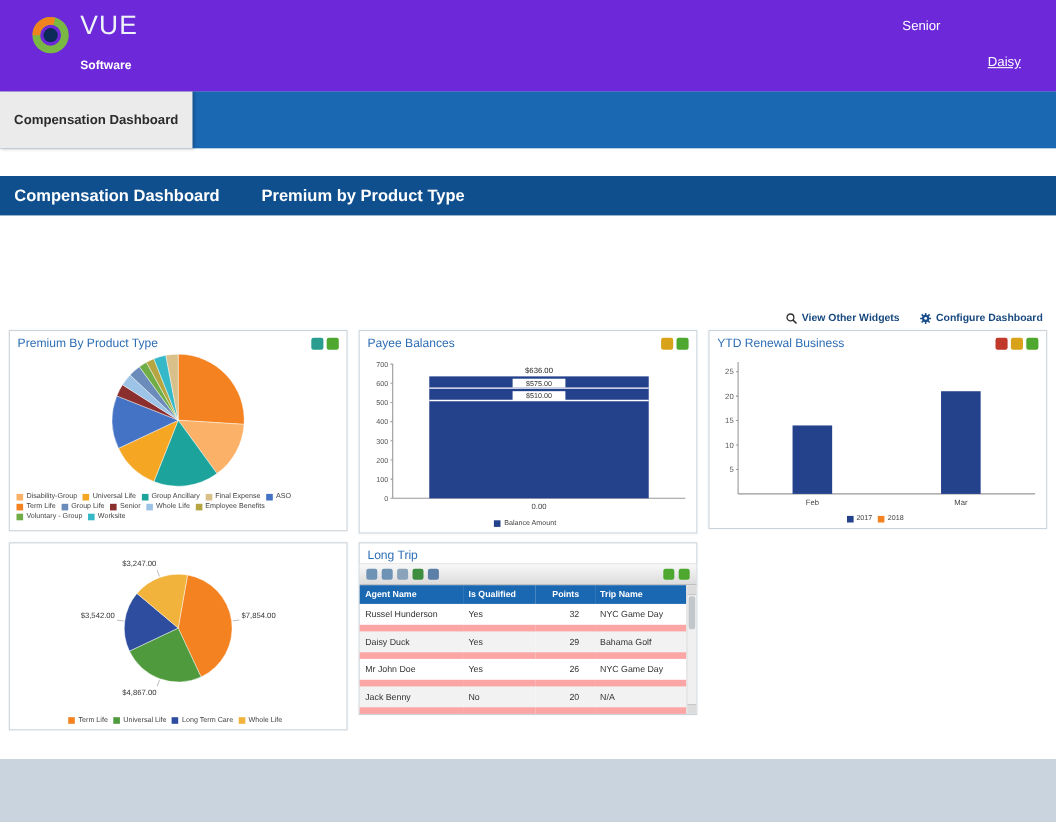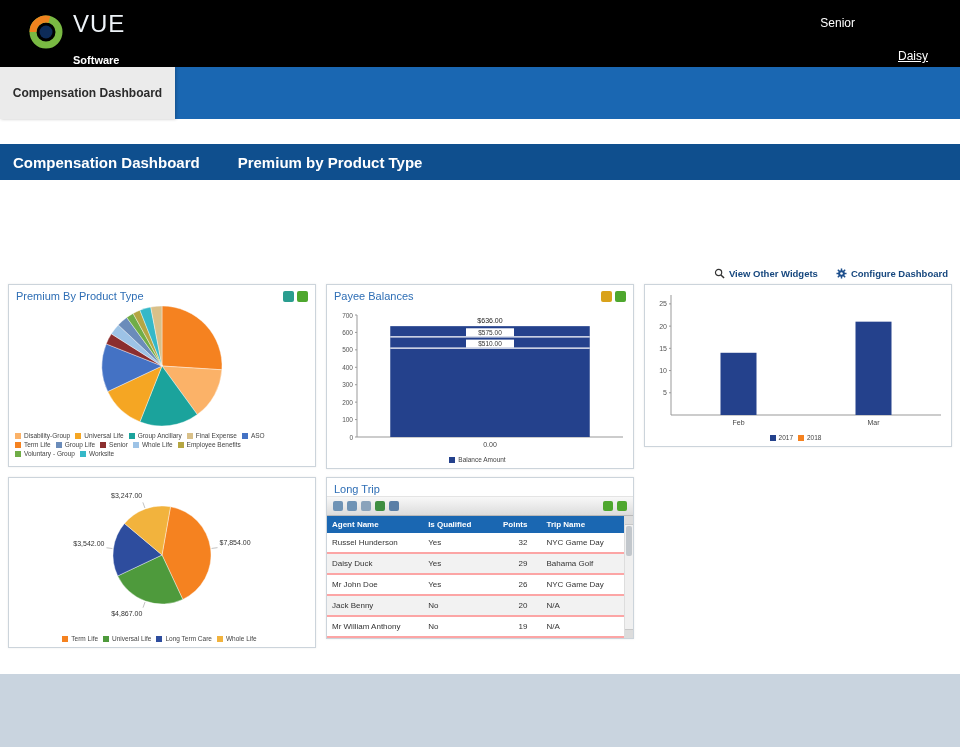--- a/index.html
+++ b/index.html
@@ -1,20 +1,20 @@
 <!DOCTYPE html>
 <html><head>
 <meta charset="utf-8">
 <style>
   *{margin:0;padding:0;box-sizing:border-box}
   html,body{width:960px;height:747px;overflow:hidden}
   body{font-family:"Liberation Sans",sans-serif;background:#c9d4df;position:relative}
 
   
-  .hdr{height:67px;background:#000000;position:relative}
+  .hdr{height:83px;background:#6d28d9;position:relative}
   .logo{position:absolute;left:26px;top:12px;display:flex;align-items:flex-start;gap:7px}
   .brand .v{font-size:24px;color:#eef3f8;letter-spacing:1px;line-height:24px;font-weight:400}
   .brand .s{font-size:11px;font-weight:bold;color:#fff;margin-top:18px}
   .welcome{position:absolute;top:16px;right:105px;color:#fff;font-size:12px}
   .logout{position:absolute;top:49px;right:32px;color:#fff;font-size:12px;text-decoration:underline;cursor:pointer}
 
   
   .tabstrip{height:52px;background:#1a67b2;display:flex}
   .tab{width:175px;background:#ebebeb;color:#2b2b2b;font-size:12px;font-weight:bold;
        display:flex;align-items:center;justify-content:center;cursor:pointer;box-shadow:1px 0 3px rgba(0,0,0,.25)}
@@ -54,21 +54,21 @@
   .ltext{font-size:6.5px;color:#444;white-space:nowrap}
 
   
   .toolbar{height:20px;background:linear-gradient(#f8f8f8,#dcdcdc);border-top:1px solid #e4e4e4;
            border-bottom:1px solid #b9b9b9;display:flex;align-items:center;justify-content:space-between;padding:0 6px}
   .ticons{display:flex;gap:4px;align-items:center}
   .tblrow{display:flex}
   .tblmount{flex:1}
   table.tbl{width:100%;border-collapse:collapse;font-size:8px}
   table.tbl th{background:#1a67b2;color:#fff;padding:4px 5px;text-align:left;font-size:8px}
-  table.tbl td{padding:5px 5px;color:#333;border-bottom:2px solid #fca5a5}
+  table.tbl td{padding:5px 5px;color:#333;border-bottom:6px solid #fca5a5}
   table.tbl tr:nth-child(even) td{background:#f2f2f2}
   table.tbl th:nth-child(3),table.tbl td:nth-child(3){text-align:right;padding-right:14px}
   .vscroll{width:9px;background:#f0f0f0;border-left:1px solid #ddd;position:relative}
   .varr{height:9px;background:#dcdcdc;cursor:pointer}
   .varr.up{border-bottom:1px solid #c8c8c8}
   .varr.dn{position:absolute;bottom:0;left:0;right:0;border-top:1px solid #c8c8c8}
   .vthumb{position:absolute;top:10px;left:1px;right:1px;height:30px;background:#c2c7cc;border-radius:2px;cursor:grab}
 </style>
 </head>
 <body>
@@ -240,20 +240,28 @@
       <div class="legend center">
           <span class="litem">
             <span class="lbox" style="background: rgb(36, 65, 140);"></span>
             <span class="ltext">Balance Amount</span>
           </span>
         </div>
     </div>
 
 
     <div class="panel">
+      <div class="phead">
+        <span class="ptitle">YTD Renewal Business</span>
+        <span class="picons">
+            <span class="wicon" style="background: rgb(192, 57, 43);"></span>
+            <span class="wicon" style="background: rgb(217, 162, 27);"></span>
+            <span class="wicon" style="background: rgb(78, 167, 46);"></span>
+          </span>
+      </div>
       <div id="c-renewal" class="chart"><svg width="306" height="146">
             <line x1="26" y1="10" x2="26" y2="130" stroke="#999" stroke-width="1"></line>
             <line x1="26" y1="130" x2="296" y2="130" stroke="#999" stroke-width="1"></line>
             <line x1="24" y1="107.77777777777779" x2="26" y2="107.77777777777779" stroke="#999" stroke-width="1"></line>
             <text x="22" y="110.27777777777779" font-size="7" fill="#555" text-anchor="end" font-family="Liberation Sans, sans-serif">5</text>
             <line x1="24" y1="85.55555555555556" x2="26" y2="85.55555555555556" stroke="#999" stroke-width="1"></line>
             <text x="22" y="88.05555555555556" font-size="7" fill="#555" text-anchor="end" font-family="Liberation Sans, sans-serif">10</text>
             <line x1="24" y1="63.33333333333333" x2="26" y2="63.33333333333333" stroke="#999" stroke-width="1"></line>
             <text x="22" y="65.83333333333333" font-size="7" fill="#555" text-anchor="end" font-family="Liberation Sans, sans-serif">15</text>
             <line x1="24" y1="41.111111111111114" x2="26" y2="41.111111111111114" stroke="#999" stroke-width="1"></line>
@@ -359,26 +367,20 @@
                   <td>Yes</td>
                   <td>26</td>
                   <td>NYC Game Day</td>
                 </tr>
                 <tr>
                   <td>Jack Benny</td>
                   <td>No</td>
                   <td>20</td>
                   <td>N/A</td>
                 </tr>
-                <tr>
-                  <td>Mr William Anthony</td>
-                  <td>No</td>
-                  <td>19</td>
-                  <td>N/A</td>
-                </tr>
               </tbody>
             </table>
           </div>
         <div class="vscroll">
           <div class="varr up"></div>
           <div class="vthumb"></div>
           <div class="varr dn"></div>
         </div>
       </div>
     </div>

